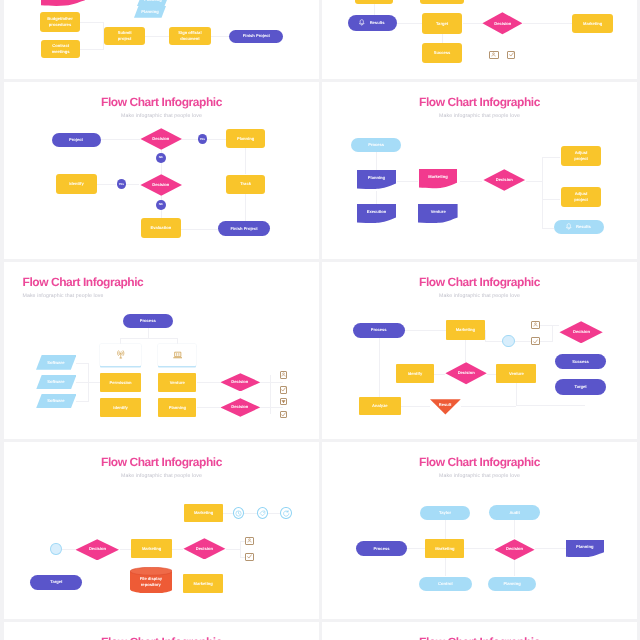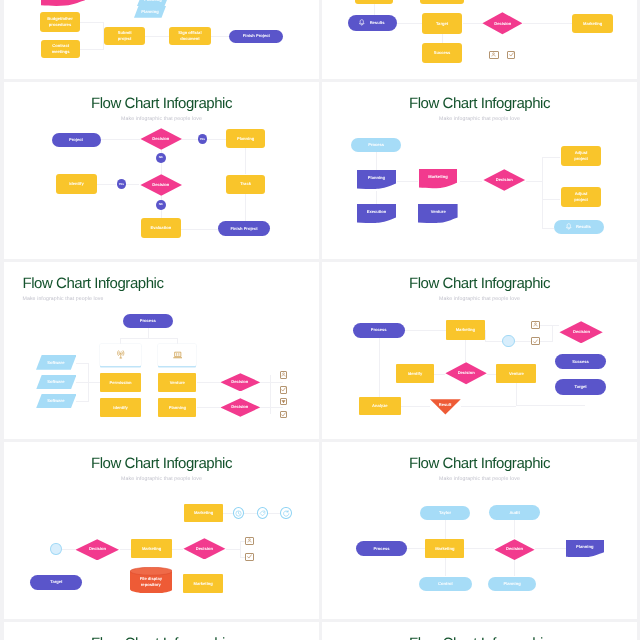--- a/index.html
+++ b/index.html
@@ -1,21 +1,21 @@
 <!DOCTYPE html>
 <html><head>
 <meta charset="utf-8">
 <style>
   html,body{margin:0;padding:0;}
   body{width:640px;height:640px;background:#f2f2f4;font-family:"Liberation Sans",sans-serif;overflow:hidden;-webkit-font-smoothing:antialiased;text-rendering:geometricPrecision;}
   #deck{position:absolute;left:0;top:-98px;width:640px;}
   .row{display:flex;gap:3px;margin-bottom:3px;padding:0 4px;}
   .slide{position:relative;width:315px;height:177px;background:#fff;overflow:hidden;flex:0 0 315px;}
   .hdr{position:absolute;left:0;right:0;text-align:center;}
-  .hdr .t{font-size:15px;font-weight:normal;color:#14532d;letter-spacing:-0.45px;line-height:1;}
+  .hdr .t{font-size:12px;font-weight:bold;color:#ec4899;letter-spacing:-0.45px;line-height:1;}
   .hdr .s{font-size:5.2px;color:#c2c2cc;margin-top:5px;letter-spacing:0.1px;}
   .node{position:absolute;display:flex;align-items:center;justify-content:center;color:#fff;
         font-size:4.1px;font-weight:bold;text-align:center;line-height:1.45;box-sizing:border-box;}
   .ln{position:absolute;background:#f0f0f4;}
   .pill{border-radius:999px;}
   .rr{border-radius:3px;}
   .rect{border-radius:1px;}
   .circ{border-radius:50%;font-size:3.1px;}
   .dia{background:transparent!important;}
   .dia svg{position:absolute;left:0;top:0;}

